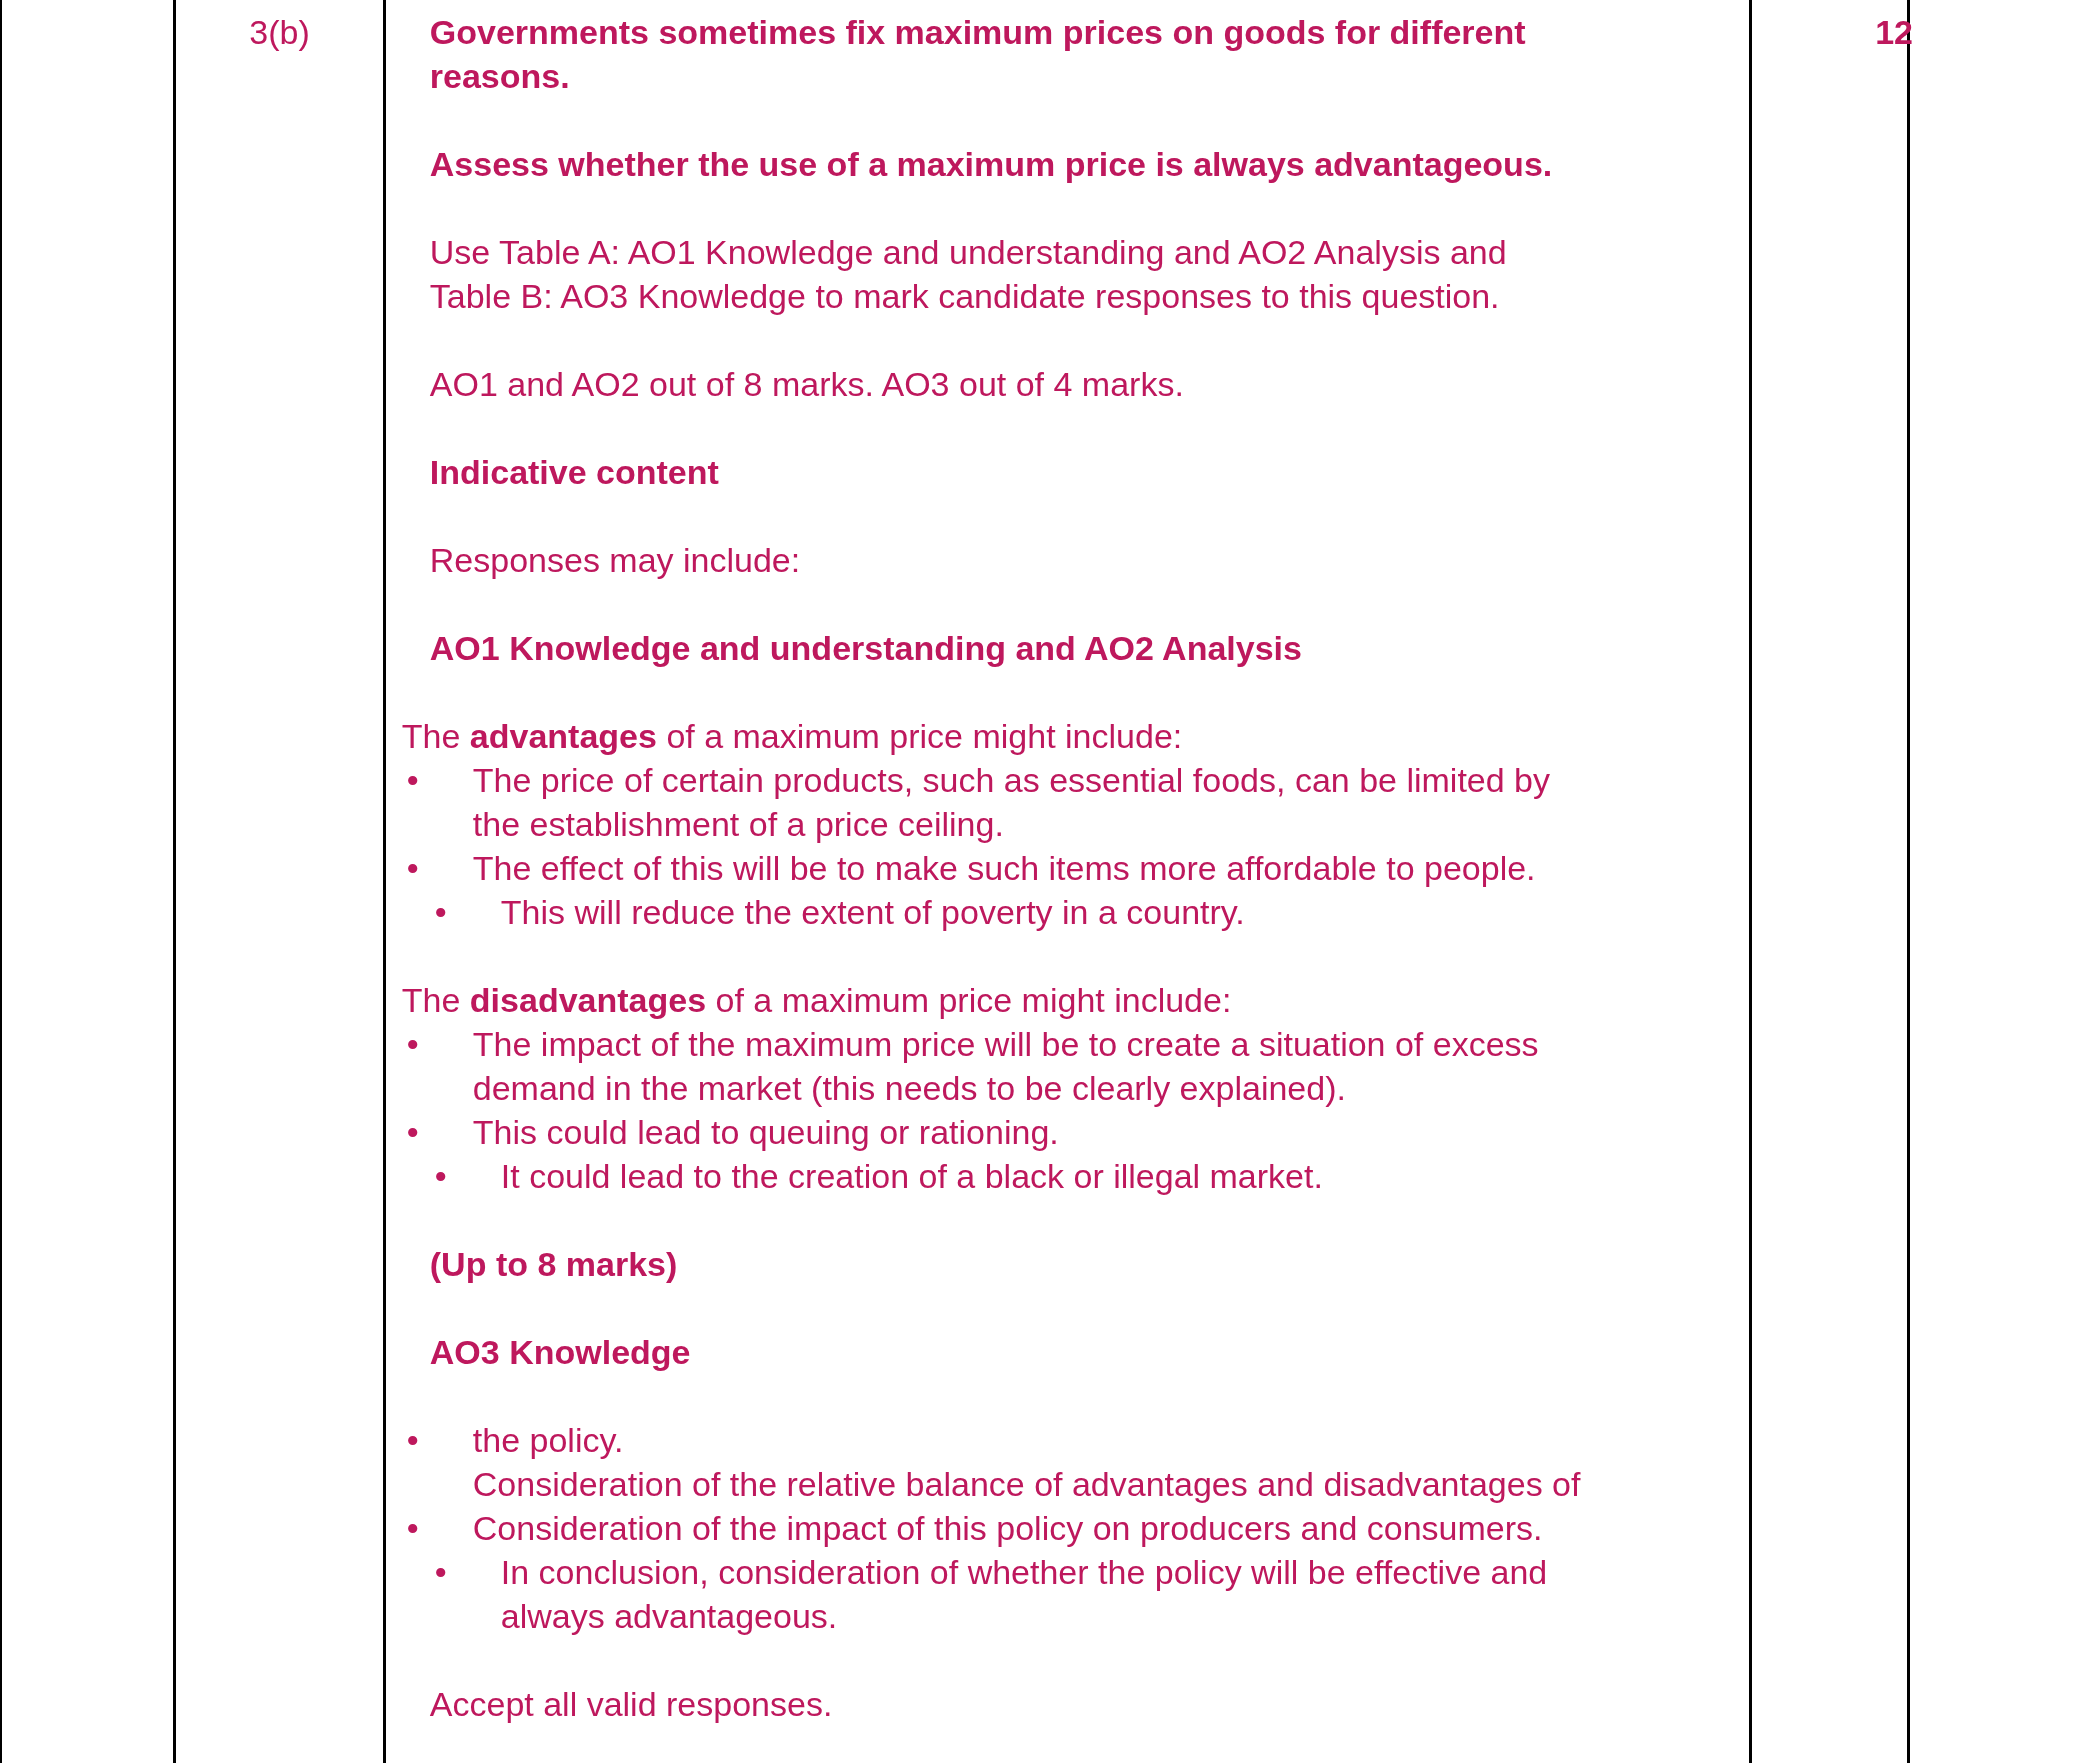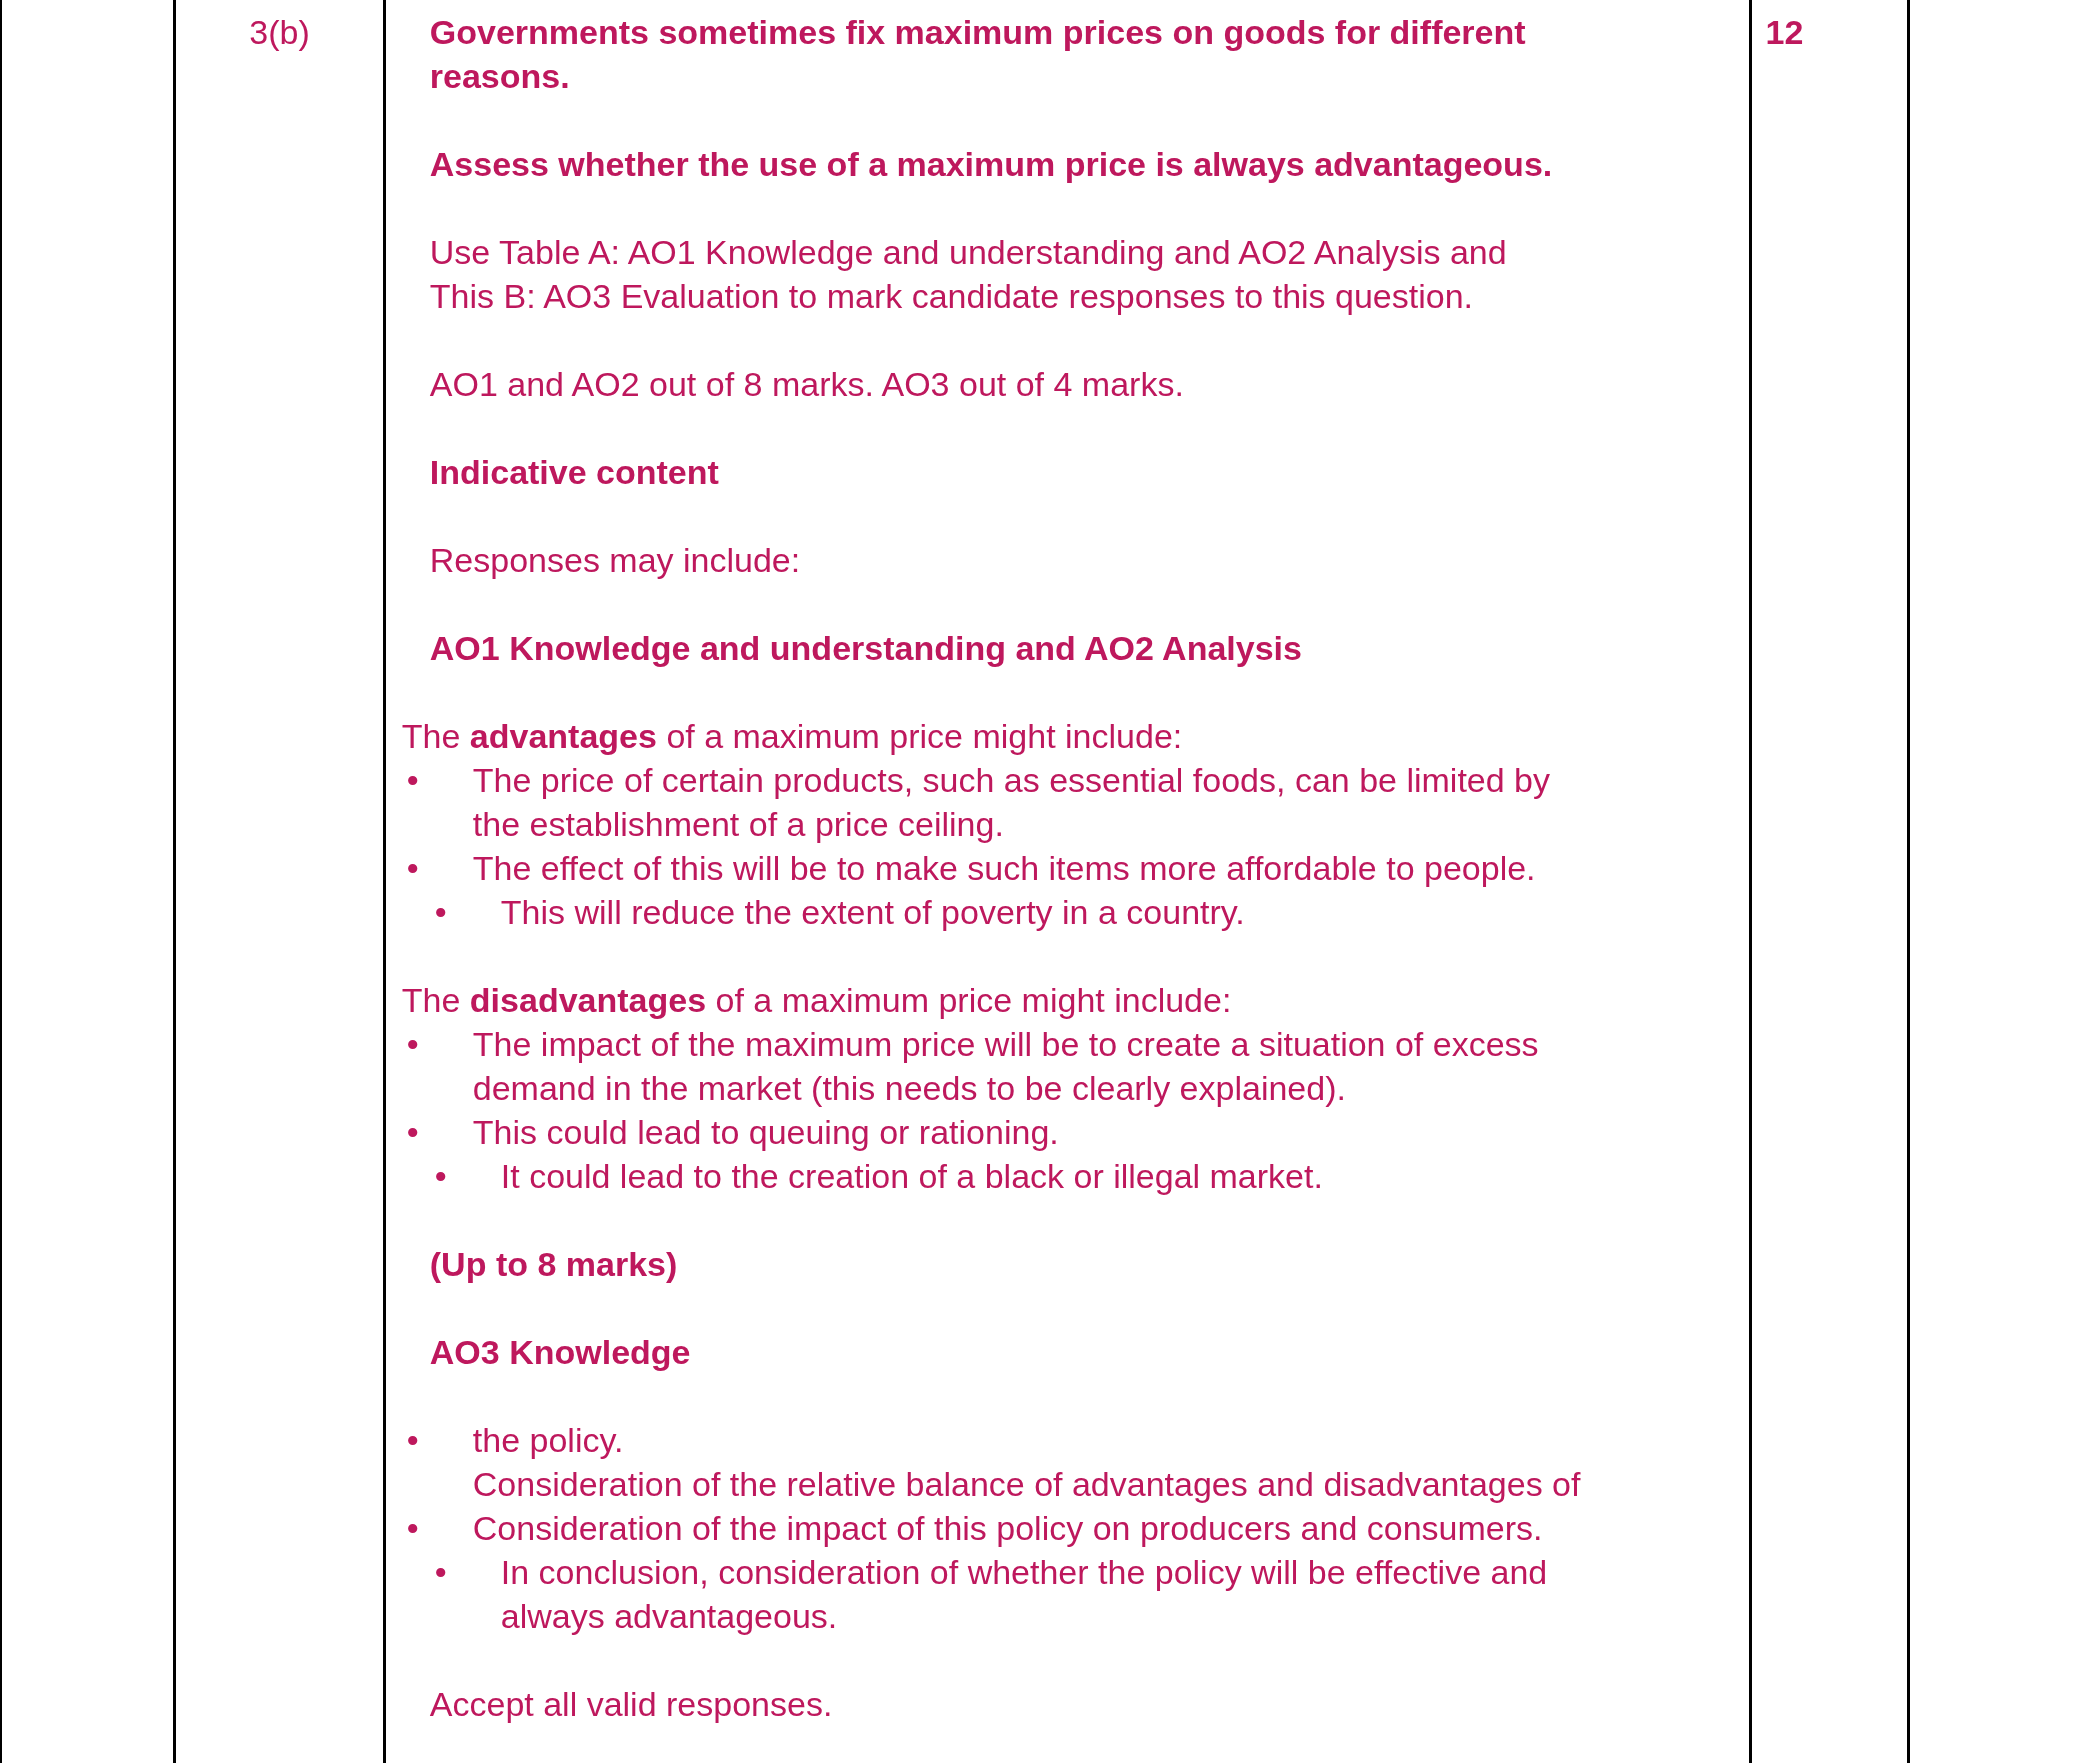--- a/index.html
+++ b/index.html
@@ -13,22 +13,22 @@
   }
   .vline { position:absolute; top:0; height:100%; background:#000; }
   .vline.edge  { left:0;     width:2px; }
   .vline.v1    { left:173px;  width:3px; }
   .vline.v2    { left:383px;  width:3px; }
   .vline.v3    { left:1749px; width:3px; }
   .vline.v4    { left:1907px; width:3px; }
 
   .cell { position:absolute; top:9.9px; }
   .qnum-cell  { left:176px; width:207px; text-align:center; }
-  .marks-cell { left:1724px; width:156px; box-sizing:border-box;
-                padding-right:35px; text-align:center; font-weight:700; }
+  .marks-cell { left:1792px; width:156px; box-sizing:border-box;
+                padding-right:35px; text-align:right; font-weight:700; }
   .answer-cell { left:386px; width:1362px; box-sizing:border-box;
                  padding:0 29.6px 0 15.8px; }
 
   .para, .bullet { margin:0; }
   .gap-after { margin-bottom:44px;margin-left:28px; }
   .b { font-weight:700; }
   .bullet { position:relative; padding-left:71px; }
   .bullet-marker { position:absolute; left:4.9px; top:0; }
   .line { min-height:44px; }
 </style>
@@ -48,21 +48,21 @@
   <div class="cell answer-cell">
       <div class="para gap-after">
         <div class="line"><span class="b">Governments sometimes fix maximum prices on goods for different</span></div>
         <div class="line"><span class="b">reasons.</span></div>
       </div>
       <div class="para gap-after">
         <div class="line"><span class="b">Assess whether the use of a maximum price is always advantageous.</span></div>
       </div>
       <div class="para gap-after">
         <div class="line"><span>Use Table A: AO1 Knowledge and understanding and AO2 Analysis and</span></div>
-        <div class="line"><span>This B: AO3 Evaluation to mark candidate responses to this question.</span></div>
+        <div class="line"><span>Table B: AO3 Knowledge to mark candidate responses to this question.</span></div>
       </div>
       <div class="para gap-after">
         <div class="line"><span>AO1 and AO2 out of 8 marks. AO3 out of 4 marks.</span></div>
       </div>
       <div class="para gap-after">
         <div class="line"><span class="b">Indicative content</span></div>
       </div>
       <div class="para gap-after">
         <div class="line"><span>Responses may include:</span></div>
       </div>

